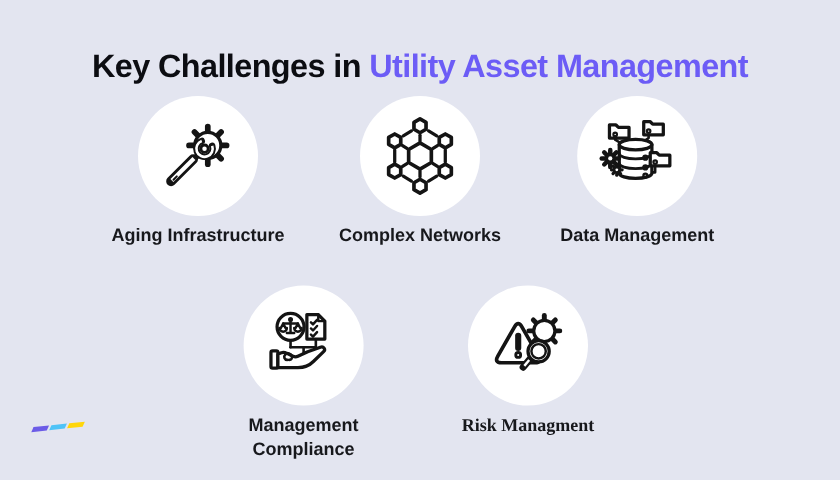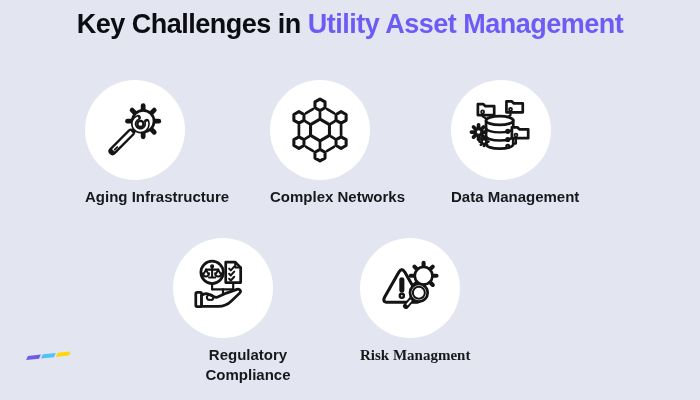--- a/index.html
+++ b/index.html
@@ -12,28 +12,28 @@
     --c-logo_text:#26282E;
   }
   *{margin:0;padding:0;box-sizing:border-box;}
   html,body{width:700px;height:400px;}
   body{font-family:"Liberation Sans","DejaVu Sans",sans-serif;}
   .canvas{
     position:relative;width:700px;height:400px;
     background:var(--c-background);overflow:hidden;
   }
   .title{
-    position:absolute;top:9px;left:0;width:700px;
+    position:absolute;top:40px;left:0;width:700px;
     text-align:center;font-size:27px;font-weight:800;
     letter-spacing:-0.5px;color:var(--c-title_text);white-space:nowrap;
   }
   .title .highlight{color:var(--c-title_highlight);}
   .challenge{
     position:absolute;width:160px;
-    display:flex;flex-direction:column;align-items:flex-start;
+    display:flex;flex-direction:column;align-items:center;
   }
   .challenge .circle{
     width:100px;height:100px;border-radius:50%;
     background:var(--c-circle_fill);
     display:flex;align-items:center;justify-content:center;
   }
   .challenge .label{
     margin-top:7px;max-width:150px;text-align:center;
     font-size:15px;font-weight:700;line-height:1.35;
     color:var(--c-label_text);
@@ -223,21 +223,21 @@
             <path d="M59 29 l2.5 2.5 l5 -5.5"></path>
             <path d="M59 36.5 l2.5 2.5 l5 -5.5"></path>
           </g>
 
           <rect x="10" y="56.5" width="8.5" height="21" rx="2" fill="#FFFFFF" stroke-width="4"></rect>
           <path d="M18.5 77 L18.5 61 C22 58 26 57.5 29.5 59.5 L37 63 C39 64 41 64 43 63 L55 57.5 L70.5 52 C74.5 50.5 77.5 54.5 74.5 57.5 L62 69.5 C57 74.5 50 77 43 77 Z" fill="#FFFFFF" stroke-width="4"></path>
           <path d="M30 67.5 C26.5 67.5 25 63.5 27.5 61 C30 58.5 34 59.5 35.5 62.5 C36.7 65 35 67.5 32.5 67.5" stroke-width="3.2"></path>
         </g>
       </svg>
     </div>
-    <div class="label">Regulatory Compliance</div>
+    <div class="label">Management Compliance</div>
   </div>
 
   <div class="challenge pos-5">
     <div class="circle">
       <svg class="icon-svg" viewBox="0 0 100 100">
         <g stroke="currentColor" fill="none" stroke-linecap="round" stroke-linejoin="round">
 
           <g stroke-width="6">
             <path d="M70 20 V13"></path>
               <path d="M70 44 V51"></path>

